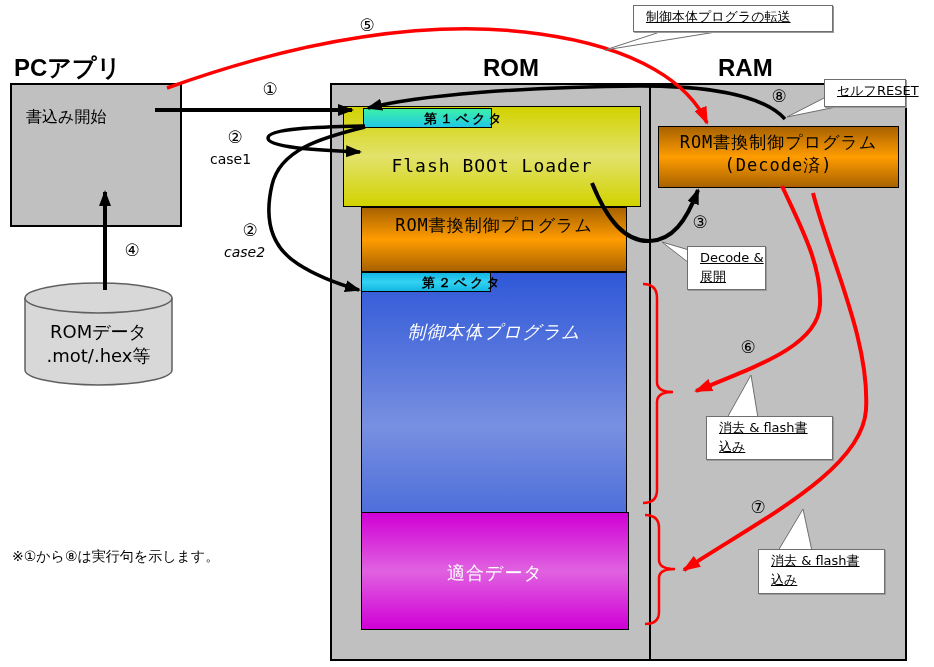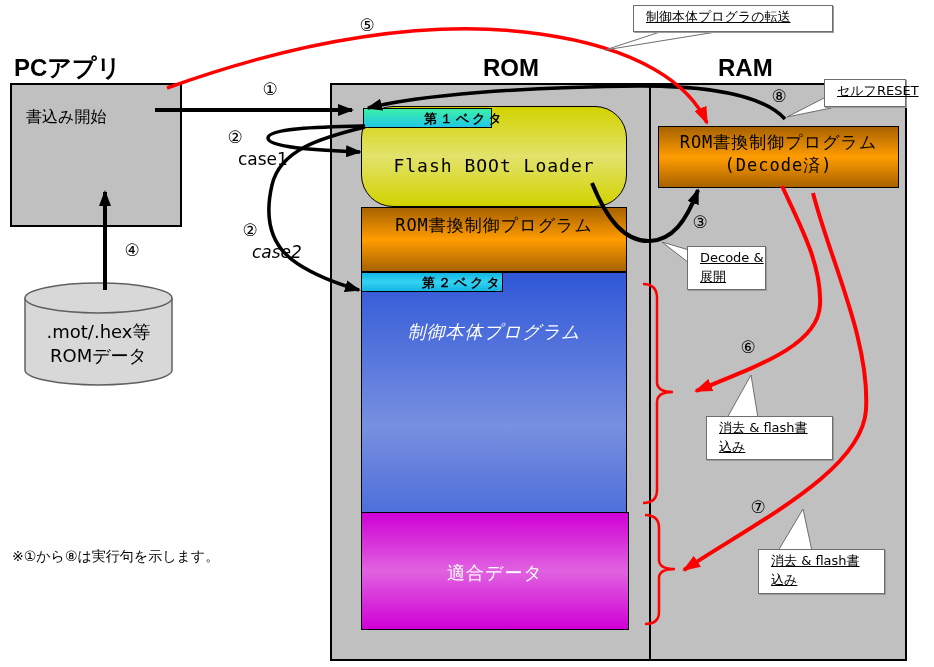--- a/index.html
+++ b/index.html
@@ -37,22 +37,22 @@
       border: 1px solid #6e6e6e; box-shadow: 1px 1px 0 #9a9a9a;
       font-family: "DejaVu Sans", sans-serif; font-size: 13px; line-height: 19px;
       padding: 1px 12px; white-space: nowrap; text-decoration: underline;
     }
     .callout span { display: block; }
     .step {
       position: absolute; width: 22px; text-align: center;
       font-family: "DejaVu Sans", sans-serif; font-size: 17px; line-height: 20px;
     }
     .case-label {
-      position: absolute; width: 48px; text-align: right;
-      font-family: "DejaVu Sans", sans-serif; font-size: 17px; line-height: 16px; margin-left: 28px;
+      position: absolute; width: 48px; text-align: left;
+      font-family: "DejaVu Sans", sans-serif; font-size: 14px; line-height: 16px;
     }
     .note {
       position: absolute; font-family: "DejaVu Sans", sans-serif;
       font-size: 14px; line-height: 20px; white-space: nowrap;
     }
   </style>
 </head>
 <body>
 
 <div id="canvas">
@@ -61,35 +61,35 @@
   <div class="heading" style="left:483px;top:55px;">ROM</div>
   <div class="heading" style="left:718px;top:55px;">RAM</div>
 
   <div class="abs gray-box" style="left:10px;top:83px;width:172px;height:144px;">
     <div class="abs" style="left:14px;top:22px;font-size:16px;line-height:20px;white-space:nowrap;">書込み開始</div>
   </div>
 
   <div class="abs gray-box" style="left:330px;top:83px;width:577px;height:578px;"></div>
   <div class="abs" style="left:649px;top:83px;width:2px;height:578px;background:#000;"></div>
 
-  <div class="abs block boot" style="left:361px;top:106px;width:266px;height:101px;border-radius:32px;">
+  <div class="abs block boot" style="left:343px;top:106px;width:298px;height:101px;">
     <div class="block-text" style="top:48px;font-size:18px;letter-spacing:1px;">Flash BOOt Loader</div>
   </div>
   <div class="abs vec1" style="left:363px;top:108px;width:129px;height:20px;">
     <span class="vec-text">第１ベクタ</span>
   </div>
 
   <div class="abs block orange" style="left:361px;top:207px;width:266px;height:65px;">
     <div class="block-text" style="top:6px;">ROM書換制御プログラム</div>
   </div>
 
   <div class="abs block blue" style="left:361px;top:272px;width:266px;height:308px;font-style:italic;">
     <div class="block-text white-text" style="top:48px;font-size:18px;">制御本体プログラム</div>
   </div>
-  <div class="abs vec2" style="left:361px;top:272px;width:142px;height:20px;">
+  <div class="abs vec2" style="left:361px;top:272px;width:130px;height:20px;">
     <span class="vec-text">第２ベクタ</span>
   </div>
 
   <div class="abs block magenta" style="left:361px;top:512px;width:268px;height:118px;">
     <div class="block-text white-text" style="top:49px;font-size:18px;">適合データ</div>
   </div>
 
   <div class="abs block orange" style="left:658px;top:126px;width:241px;height:62px;">
     <div class="block-text" style="top:4px;">ROM書換制御プログラム</div>
     <div class="block-text" style="top:27px;">(Decode済)</div>
@@ -125,22 +125,22 @@
     <path d="M645,515 Q659,515 659,528 L659,560 Q659,569 675,569 Q659,569 659,578 L659,612 Q659,624 645,624" stroke="#ff0000" stroke-width="2.5" fill="none"></path>
 
     <polygon points="605,50 663,31 722,31" fill="#ffffff" stroke="#6e6e6e" stroke-width="1"></polygon>
     <polygon points="787,117 826,97 836,107" fill="#ffffff" stroke="#6e6e6e" stroke-width="1"></polygon>
     <polygon points="662,242 689,250 689,263" fill="#ffffff" stroke="#6e6e6e" stroke-width="1"></polygon>
     <polygon points="751,375 727,418 758,418" fill="#ffffff" stroke="#6e6e6e" stroke-width="1"></polygon>
     <polygon points="803,509 778,551 812,551" fill="#ffffff" stroke="#6e6e6e" stroke-width="1"></polygon>
   </svg>
 
   <div class="abs" style="left:25px;top:320px;width:147px;text-align:center;font-size:18px;line-height:24px;white-space:nowrap;">
+    <div>ROMデータ</div>
     <div>.mot/.hex等</div>
-    <div>ROMデータ</div>
   </div>
 
   <div class="callout" style="left:633px;top:5px;width:200px;height:27px;">
     <span>制御本体プログラの転送</span>
   </div>
   <div class="callout" style="left:824px;top:79px;width:82px;height:28px;">
     <span>セルフRESET</span>
   </div>
   <div class="callout" style="left:687px;top:246px;width:79px;height:44px;">
     <span>Decode &amp;</span>

